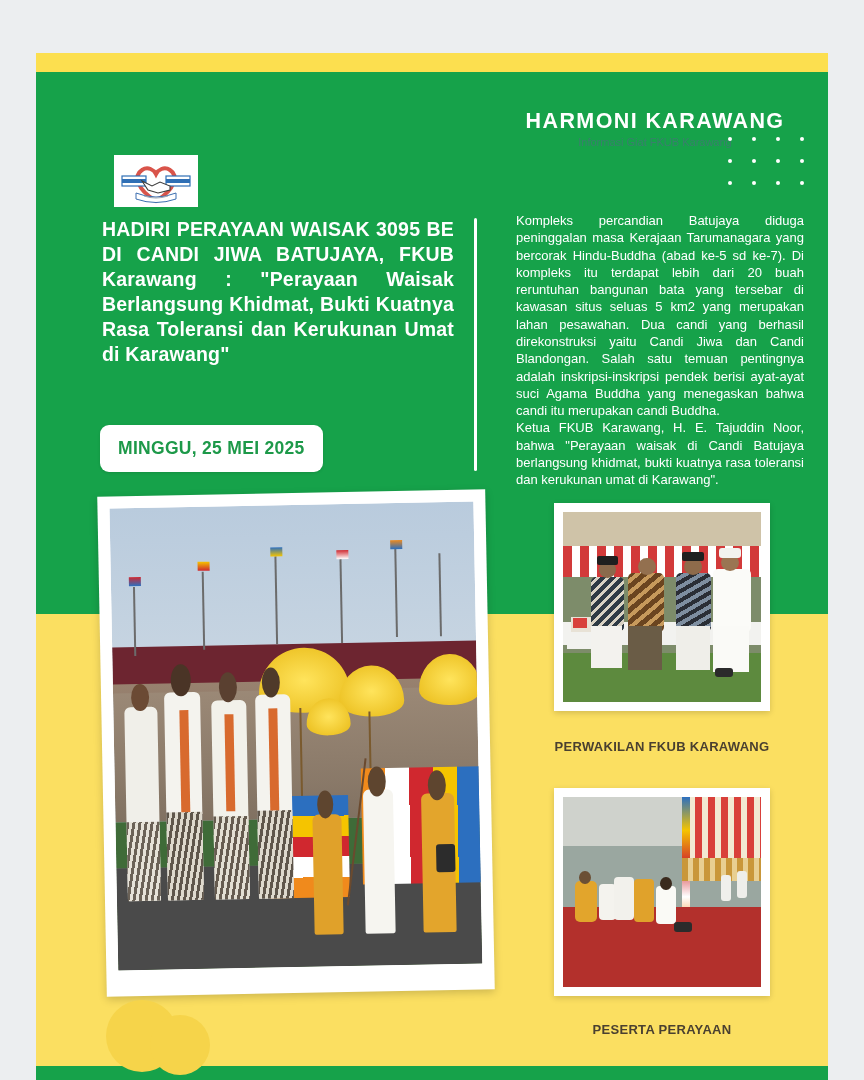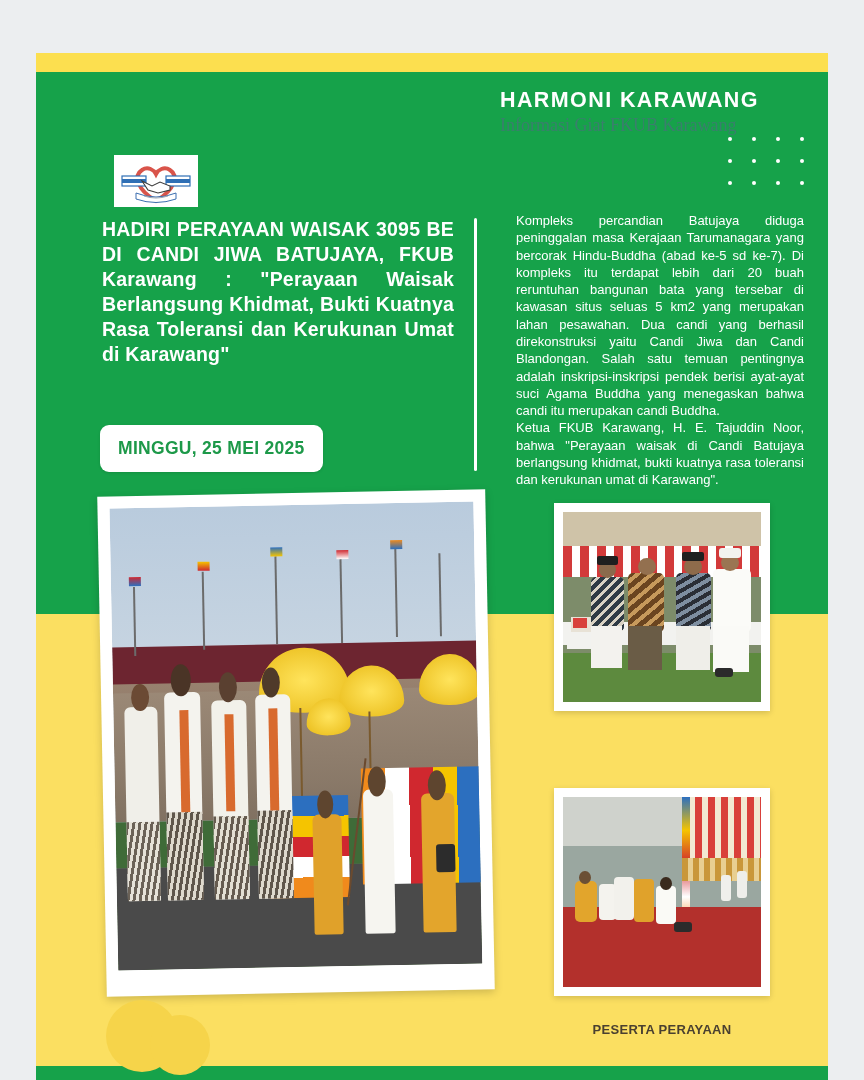--- a/index.html
+++ b/index.html
@@ -28,27 +28,27 @@
     background:#ffffff;overflow:hidden;
   }
   .brand{position:absolute;left:178px;top:84px;}
   .brand-title{
     font-size:25px;font-weight:bold;color:#ffffff;letter-spacing:.6px;
     line-height:1.15;white-space:nowrap;
   }
   .brand-sub{
     font-size:16.5px;color:#1a6b8a;margin-top:3px;white-space:nowrap;
   }
-  .hdr-right{position:absolute;right:18px;top:16px;width:310px;}
+  .hdr-right{position:absolute;right:18px;top:37px;width:310px;text-align:center;}
   .hdr-title{
     font-size:21.5px;font-weight:bold;color:#ffffff;letter-spacing:1.4px;
     white-space:nowrap;
   }
   .hdr-sub{
-    font-size:18px;color:#3a7f6d;margin-top:2px;white-space:nowrap;font-family:Liberation Serif, serif;
+    font-size:11px;color:#3a7f6d;margin-top:2px;white-space:nowrap;
   }
   .hdr-edition{
     display:inline-block;margin-top:5px;
     font-size:17px;font-weight:bold;color:#fcdf4f;letter-spacing:.4px;
     font-family:"DejaVu Sans", sans-serif;
     white-space:nowrap;
   }
   .dots{position:absolute;right:14px;top:58px;width:96px;}
   .dots span{
     display:inline-block;width:4px;height:4px;border-radius:50%;
@@ -290,20 +290,21 @@
       <div style="position:absolute;left:60%;top:21%;width:11%;height:5%;background:#1f1f1f;border-radius:2px;"></div>
       <div style="position:absolute;left:57%;top:60%;width:17%;height:23%;background:#efeee9;"></div>
 
       <div style="position:absolute;left:76%;top:30%;width:19%;height:33%;background:#fbfbf8;border-radius:5px;"></div>
       <div style="position:absolute;left:80%;top:22%;width:9%;height:9%;background:#9a7553;border-radius:50%;"></div>
       <div style="position:absolute;left:79%;top:19%;width:11%;height:5%;background:#f2f2ef;border-radius:3px;"></div>
       <div style="position:absolute;left:76%;top:60%;width:18%;height:24%;background:#fafaf7;"></div>
       <div style="position:absolute;left:77%;top:82%;width:9%;height:5%;background:#2b2b2b;border-radius:3px;"></div>
     </div>
   </div>
+  <div class="caption" id="cap1">PERWAKILAN FKUB KARAWANG</div>
 
   <div class="side-photo" id="side2">
     <div class="ph">
       <div style="position:absolute;inset:0;background:#9aa7a0;"></div>
       <div style="position:absolute;left:0;right:0;top:0;height:26%;background:#cfd2cc;"></div>
       <div style="position:absolute;left:60%;right:0;top:0;height:34%;
         background:repeating-linear-gradient(90deg,#d9403a 0 7px,#f2e9d2 7px 13px);"></div>
       <div style="position:absolute;left:60%;top:0;width:4%;height:70%;
         background:linear-gradient(#2c6fbf,#f5c400,#d0282f,#ffffff,#f08a1c);"></div>
       <div class="lawn" style="height:30%;bottom:0;"></div>

